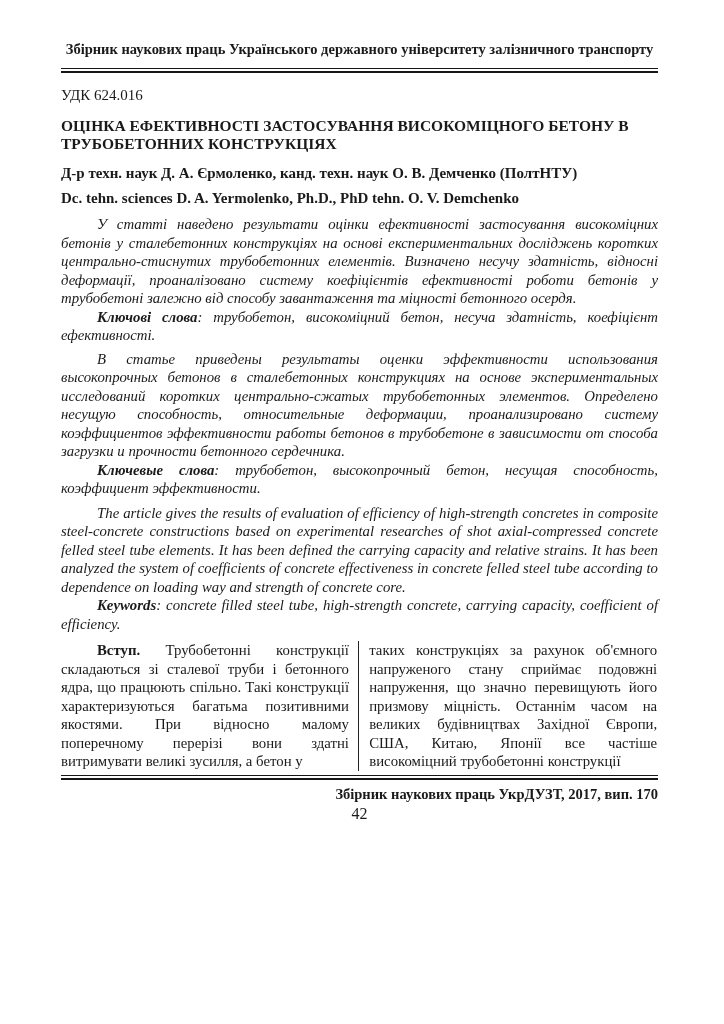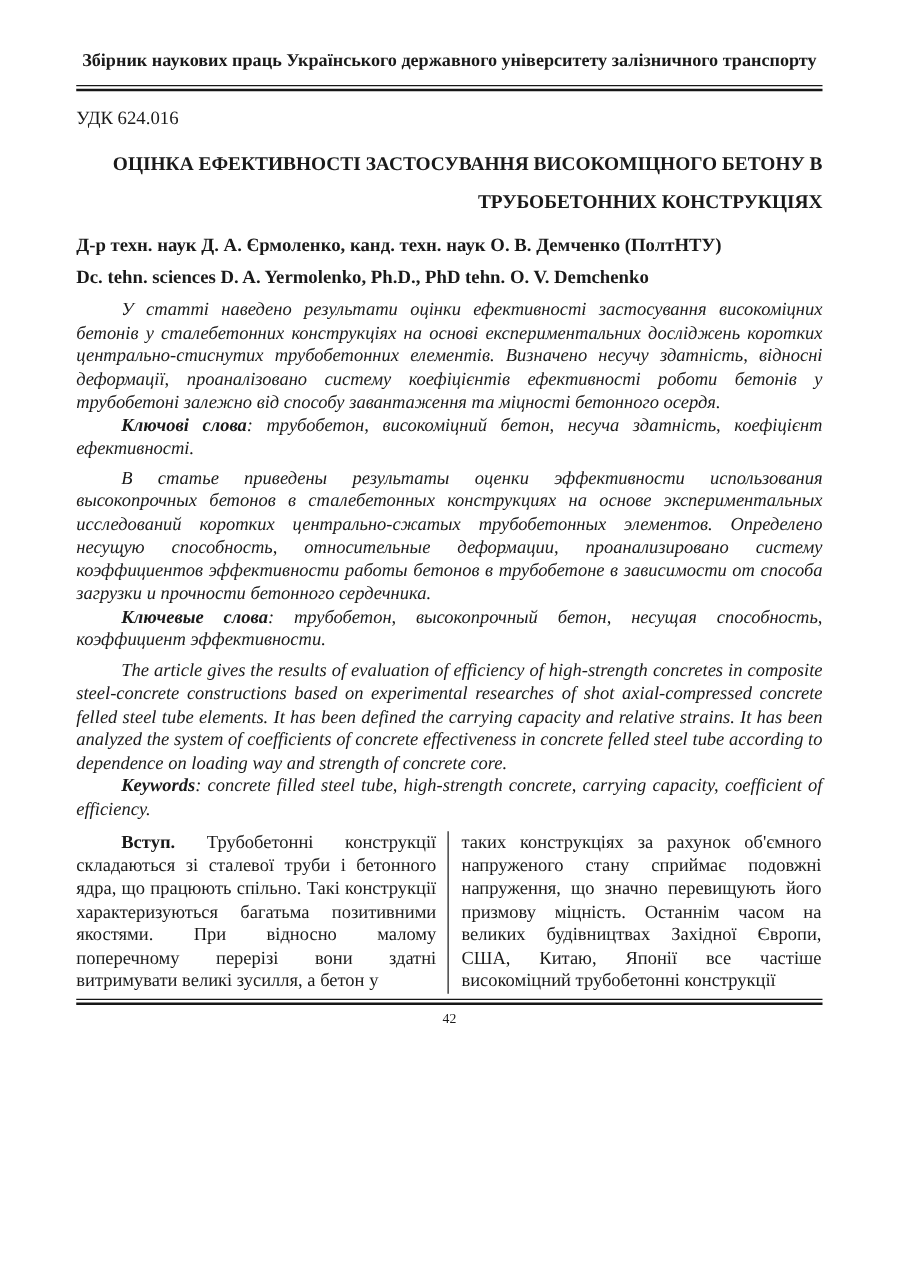--- a/index.html
+++ b/index.html
@@ -37,23 +37,23 @@
   }
   .udc {
     margin-top: 13px;
     font-size: 15px;
     line-height: 19px;
     font-weight: normal;
   }
   .art-title {
     margin-top: 12px;
     font-size: 15.5px;
-    line-height: 30px;
+    line-height: 18px;
     font-weight: bold;
-    text-align: right;
+    text-align: left;
   }
   .authors {
     margin-top: 11px;
     font-size: 15px;
     line-height: 19px;
     font-weight: bold;
   }
   .authors.en { margin-top: 6px; }
   .abstract {
     margin-top: 7px;
@@ -90,21 +90,21 @@
   .dbl-rule.bottom { margin-top: 4px; }
   .footer-line {
     margin-top: 5px;
     font-size: 14.5px;
     line-height: 18px;
     font-weight: bold;
     text-align: right;
   }
   .page-number {
     margin-top: 2px;
-    font-size: 11px;
+    font-size: 16px;
     line-height: 18px;
     text-align: center;
   }
 </style>
 </head>
 <body>
 
 <div class="page">
   <div class="content">
 
@@ -140,17 +140,18 @@
         <p><b>Вступ.</b><span> Трубобетонні конструкції складаються зі сталевої труби і бетонного ядра, що працюють спільно. Такі конструкції характеризуються багатьма позитивними якостями. При відносно малому поперечному перерізі вони здатні витримувати великі зусилля, а бетон у</span></p>
       </div>
       <div class="col-divider"></div>
       <div class="col right">
         <p>таких конструкціях за рахунок об'ємного напруженого стану сприймає подовжні напруження, що значно перевищують його призмову міцність. Останнім часом на великих будівництвах Західної Європи, США, Китаю, Японії все частіше високоміцний трубобетонні конструкції</p>
       </div>
     </div>
 
     <div class="dbl-rule bottom"></div>
 
+    <div class="footer-line">Збірник наукових праць УкрДУЗТ, 2017, вип. 170</div>
 
     <div class="page-number">42</div>
 
   </div>
 </div>
 
 </body></html>

